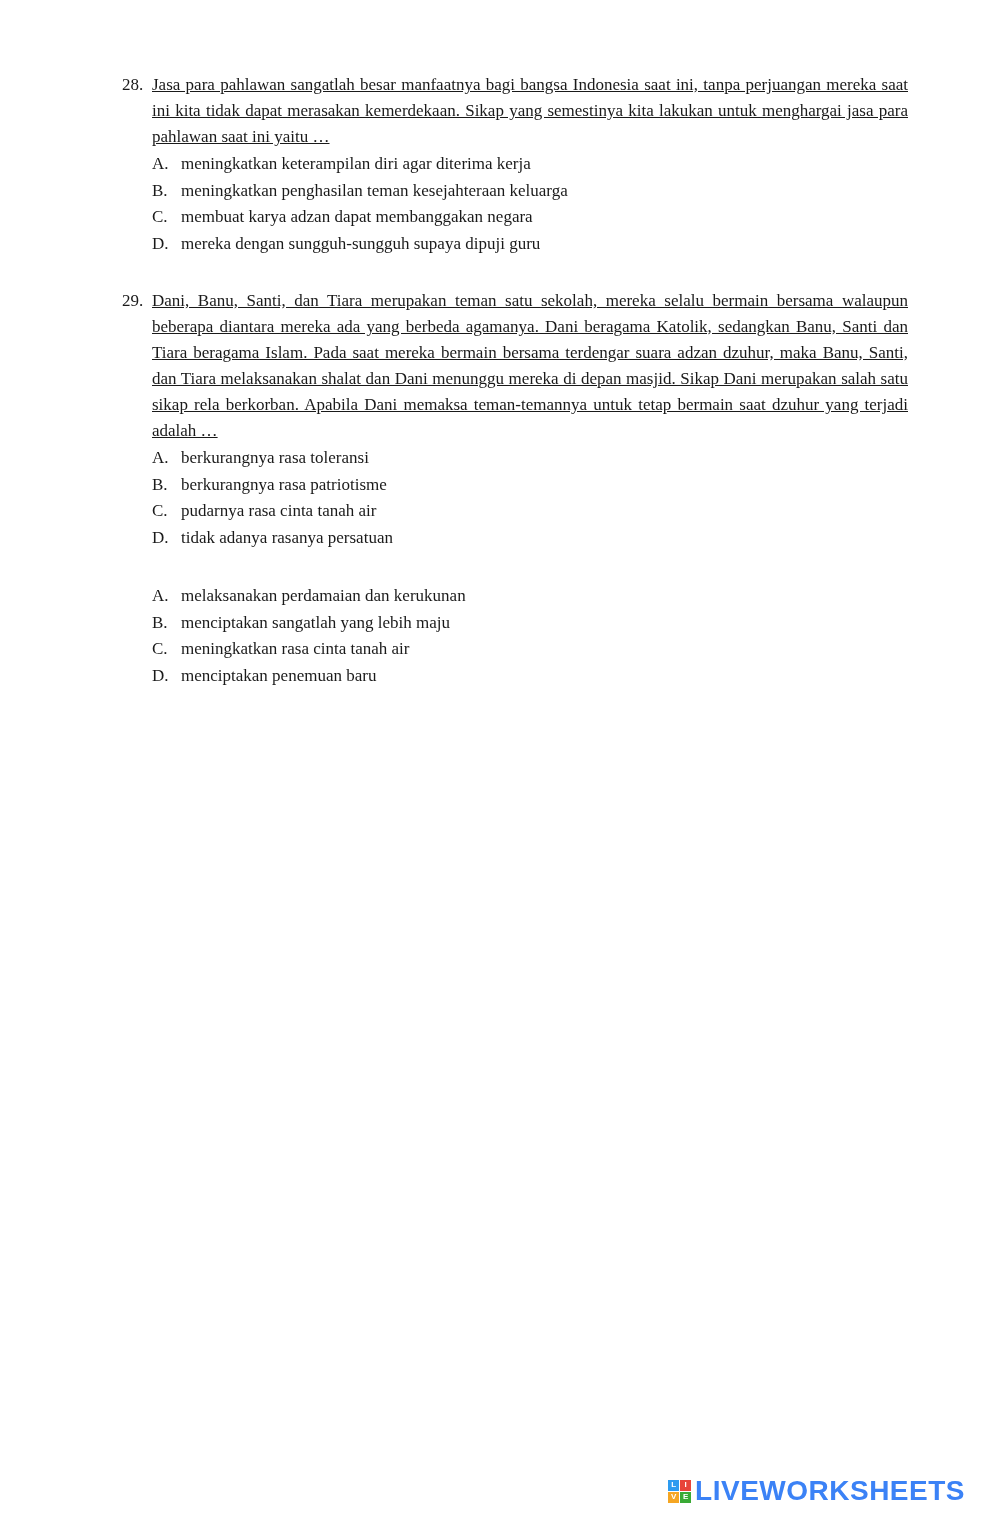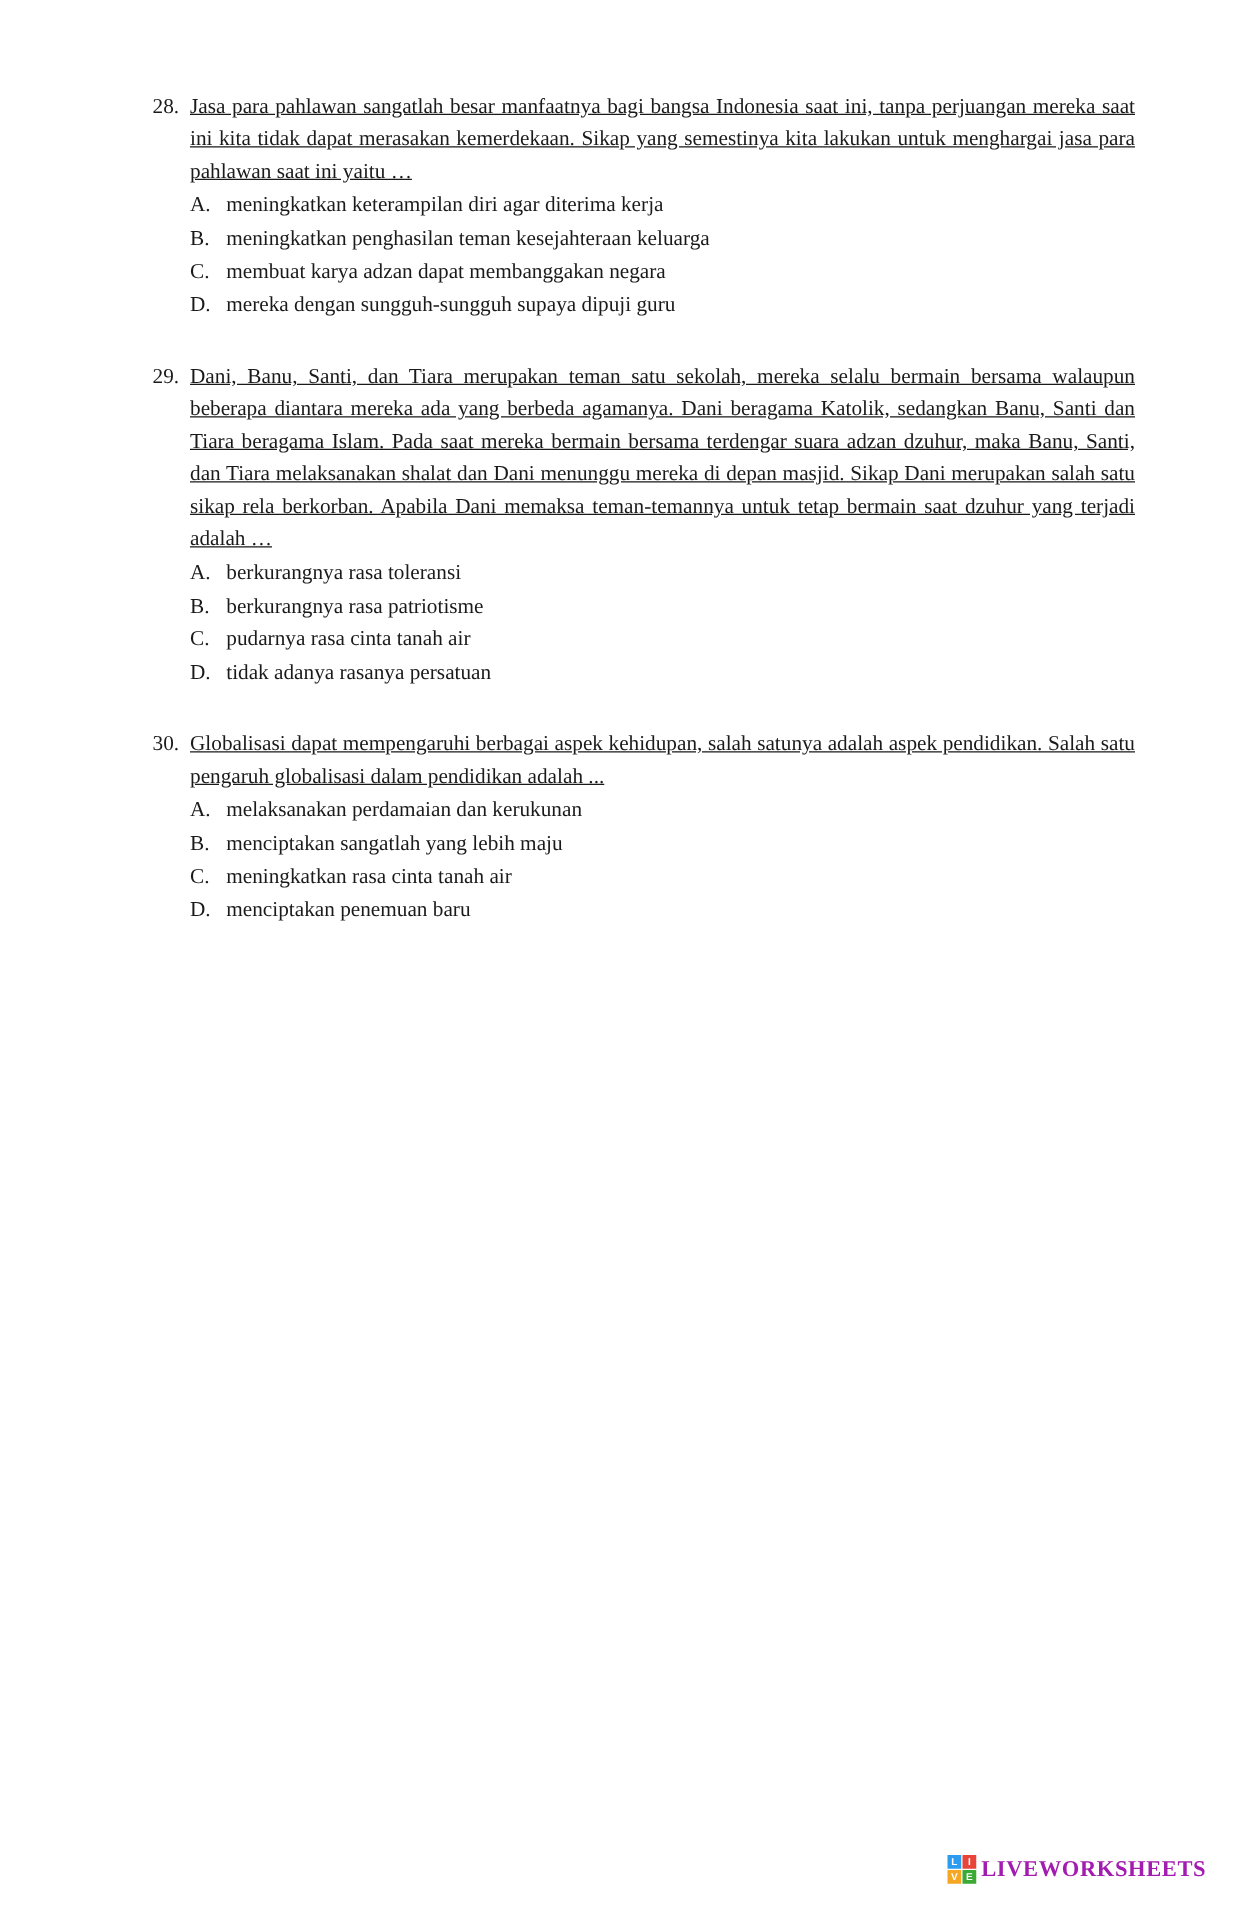--- a/index.html
+++ b/index.html
@@ -67,25 +67,25 @@
     display: flex;
     align-items: center;
     justify-content: center;
     color: #ffffff;
     font-family: "Liberation Sans", sans-serif;
     font-weight: bold;
     font-size: 8px;
     line-height: 1;
   }
   .lw-text {
-    font-family: Liberation Serif, serif;
+    font-family: Liberation Sans, sans-serif;
     font-weight: bold;
-    font-size: 18px;
+    font-size: 28px;
     letter-spacing: 0.5px;
-    color: #a21caf;
+    color: #3b82f6;
   }
 </style>
 </head>
 <body>
 
 <div class="page">
 
   <div class="content">
   <div class="question">
     <div class="q-body">
@@ -137,24 +137,20 @@
   </li>
 
   <li class="option">
     <span class="opt-label">D.</span>
     <span class="opt-text">tidak adanya rasanya persatuan</span>
   </li>
 </ul>
   </div>
 
   <div class="question">
-    <div class="q-body">
-      <span class="q-num">30.</span>
-      <span class="q-text">Globalisasi dapat mempengaruhi berbagai aspek kehidupan, salah satunya adalah aspek pendidikan. Salah satu pengaruh globalisasi dalam pendidikan adalah ...</span>
-    </div>
     <ul class="options">
   <li class="option">
     <span class="opt-label">A.</span>
     <span class="opt-text">melaksanakan perdamaian dan kerukunan</span>
   </li>
 
   <li class="option">
     <span class="opt-label">B.</span>
     <span class="opt-text">menciptakan sangatlah yang lebih maju</span>
   </li>

